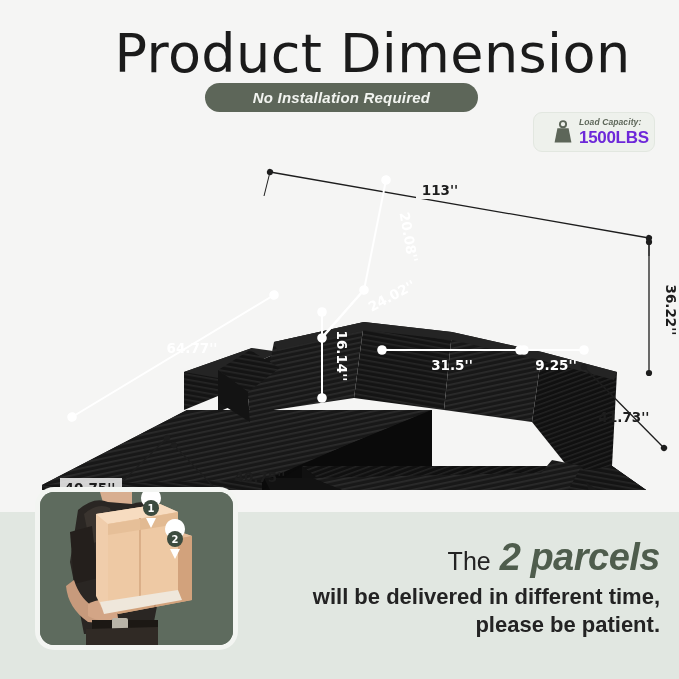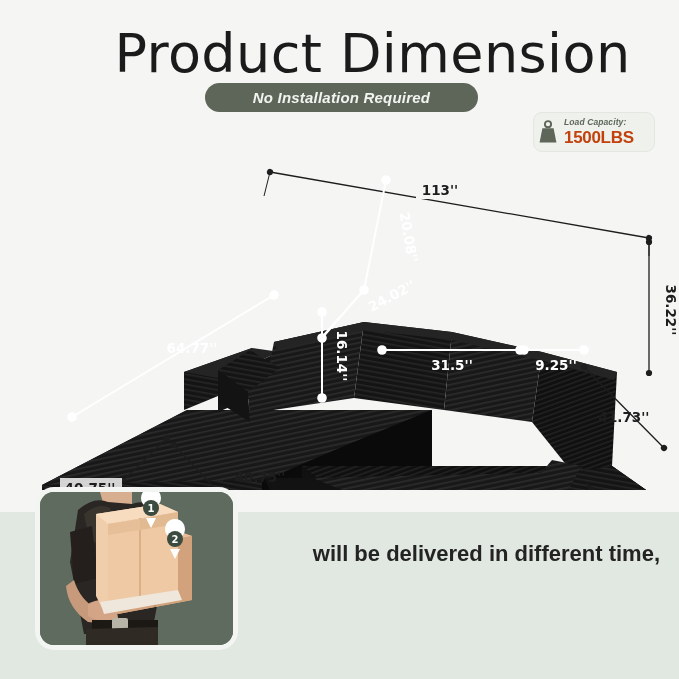--- a/index.html
+++ b/index.html
@@ -24,26 +24,26 @@
     display:flex;align-items:center;justify-content:center;
   }
   .badge-pill span{
     color:#f2f4f0;font-size:15px;font-style:italic;font-weight:600;letter-spacing:.2px;
   }
 
   
   .load-cap{
     position:absolute;left:533px;top:112px;width:122px;height:40px;
     border-radius:9px;background:#eef1ec;border:1px solid #e2e7e0;
-    display:flex;align-items:center;padding:0 3px;box-sizing:border-box;
+    display:flex;align-items:center;padding:0 18px;box-sizing:border-box;
   }
   .weight-icon{width:22px;height:24px;flex:0 0 22px;margin-right:5px;}
   .lc-text{display:flex;flex-direction:column;line-height:1;}
   .lc-label{font-size:8.5px;font-style:italic;font-weight:700;color:#5d6659;letter-spacing:.1px;}
-  .lc-value{font-size:17px;font-weight:700;color:#c2410c;letter-spacing:-.3px;margin-top:2px;}
+  .lc-value{font-size:17px;font-weight:700;color:#6d28d9;letter-spacing:-.3px;margin-top:2px;}
 
   
   #sofa-wrap{position:absolute;left:12px;top:160px;width:679px;height:330px;}
   #sofa-svg{display:block;width:679px;height:330px;}
 
   .dim-lbl{
     font-family:"DejaVu Sans",sans-serif;font-weight:700;
     font-size:13.5px;
   }
   .dim-lbl.dark{fill:#1d1d1d;}
@@ -293,16 +293,21 @@
       </g>
       <g>
         <path d="M135 47 a10 10 0 1 1 .01 0 Z M130 57 L135 67 L140 57 Z" fill="#ffffff"></path>
         <circle cx="135" cy="47" r="8" fill="#3c4b3f"></circle>
         <text x="135" y="51" text-anchor="middle" font-size="10" font-weight="700" fill="#ffffff" font-family="DejaVu Sans, sans-serif">2</text>
       </g>
     </svg>
   </div>
 
   <div class="banner-text">
+    <div class="bt-line1">
+      <span class="bt-the">The</span>
+      <span class="bt-parcels">2 parcels</span>
+    </div>
     <div class="bt-line2">will be delivered in different time,</div>
+    <div class="bt-line3">please be patient.</div>
   </div>
 
 </div>
 
 </body></html>

